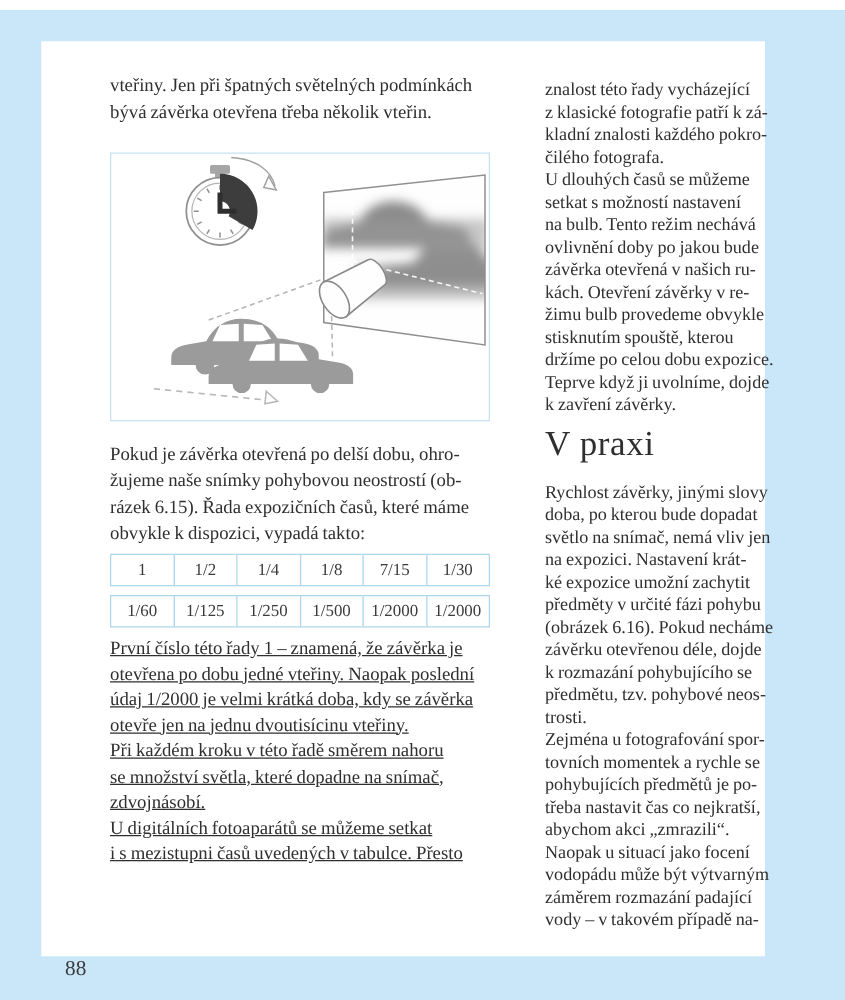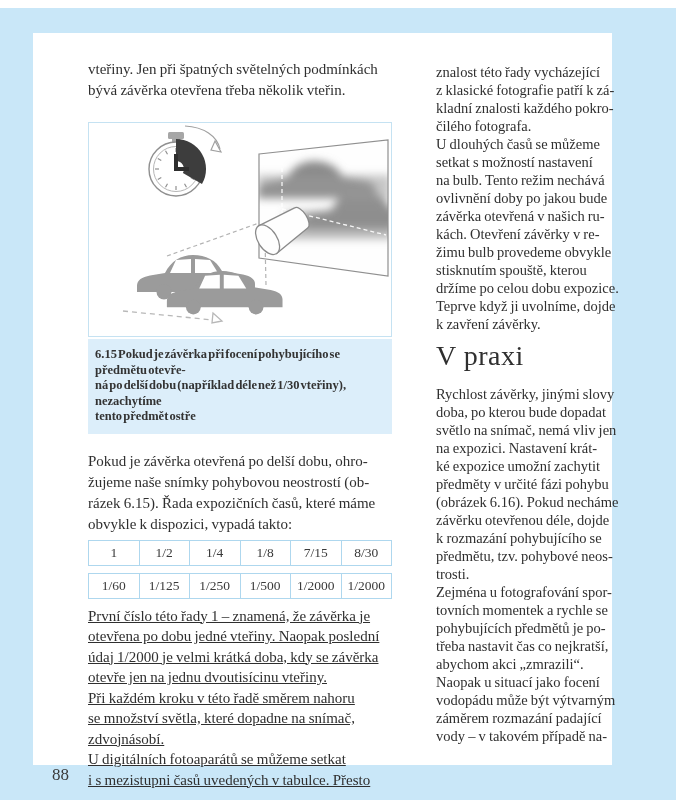--- a/index.html
+++ b/index.html
@@ -150,38 +150,35 @@
             <path d="M 87,16 A 30 30 0 0 1 113,61 L 93.9,50 A 8 8 0 0 0 87,38 Z" fill="#3d3d3d"></path>
             <path d="M87,48 L87,31 M85,46 L100,46" stroke="#2e2e2e" stroke-width="4"></path>
           </g>
 
           <g fill="none" stroke="#a0a0a0" stroke-width="1.2">
             <path d="M 96,3 C 115,4 128,13 131,26"></path>
             <path d="M126,18 L132,29 L122,27 Z" fill="#ffffff"></path>
           </g>
         </svg>
       </div>
-      <div class="fig-caption">6.15 Pokud je závěrka při focení pohybujícího se předmětu otevře-
-ná po delší dobu (například déle než 1/30 vteřiny), nezachytíme
-tento předmět ostře</div>
     </div>
 
     <p class="para p2">Pokud je závěrka otevřená po delší dobu, ohro-
 žujeme naše snímky pohybovou neostrostí (ob-
 rázek 6.15). Řada expozičních časů, které máme
 obvykle k dispozici, vypadá takto:</p>
 
     <div class="exposure-table">
       <div class="trow">
         <div class="tcell">1</div>
         <div class="tcell">1/2</div>
         <div class="tcell">1/4</div>
         <div class="tcell">1/8</div>
         <div class="tcell">7/15</div>
-        <div class="tcell">8/30</div>
+        <div class="tcell">1/30</div>
       </div>
       <div class="trow">
         <div class="tcell">1/60</div>
         <div class="tcell">1/125</div>
         <div class="tcell">1/250</div>
         <div class="tcell">1/500</div>
         <div class="tcell">1/2000</div>
         <div class="tcell">1/2000</div>
       </div>
     </div>

